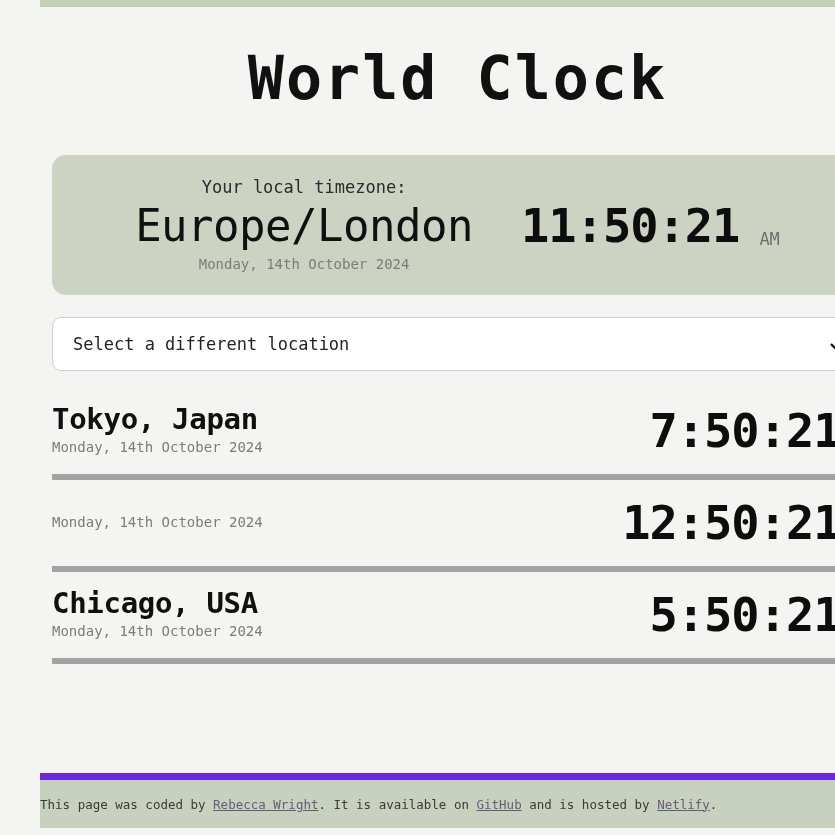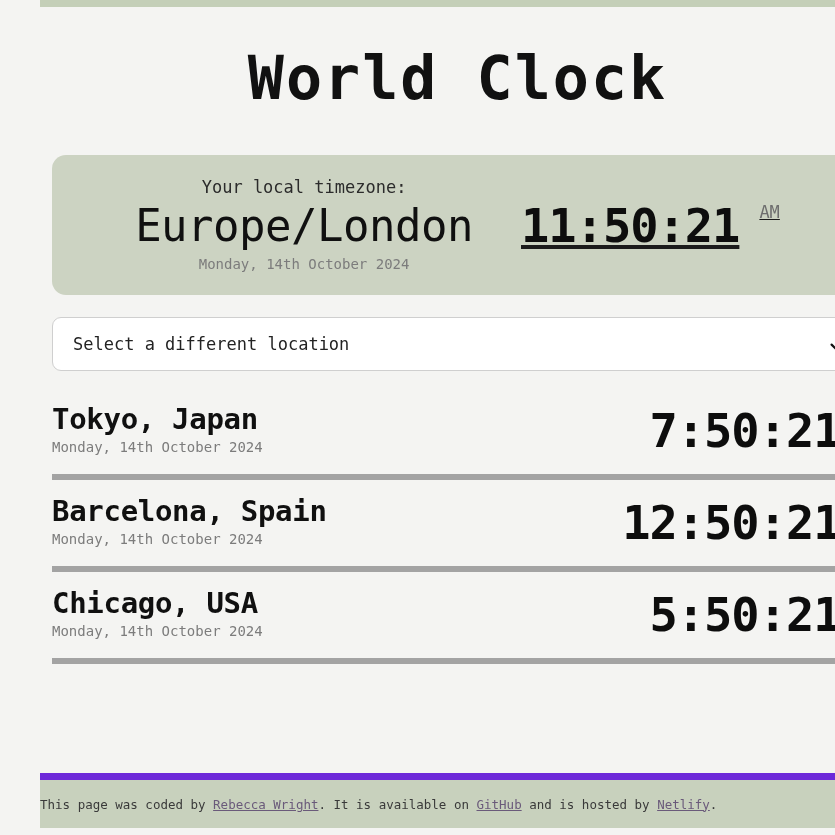--- a/index.html
+++ b/index.html
@@ -85,23 +85,22 @@
   }
   .local-date {
     font-family: "DejaVu Sans Mono", monospace;
     font-size: 14px;
     color: #7c7c7c;
     line-height: 1.4;
     margin-top: 2px;
   }
   .local-right {
     display: flex;
-    align-items: flex-start;
+    align-items: flex-end;
     gap: 20px;
-    text-decoration: underline;
   }
   .local-time {
     font-family: "DejaVu Sans Mono", monospace;
     font-weight: bold;
     font-size: 47px;
     color: #0d0d0d;
     letter-spacing: -1px;
     line-height: 1;
   }
   .local-meridiem {
@@ -258,21 +257,20 @@
           <div class="city-date">Monday, 14th October 2024</div>
         </div>
         <div class="city-right">
           <span class="city-time">7:50:21</span>
           <span class="city-meridiem">PM</span>
         </div>
       </div>
 
       <div class="city-row">
         <div class="city-left">
-          <div class="city-name">Barcelona, Spain</div>
           <div class="city-date">Monday, 14th October 2024</div>
         </div>
         <div class="city-right">
           <span class="city-time">12:50:21</span>
           <span class="city-meridiem">PM</span>
         </div>
       </div>
 
       <div class="city-row">
         <div class="city-left">

